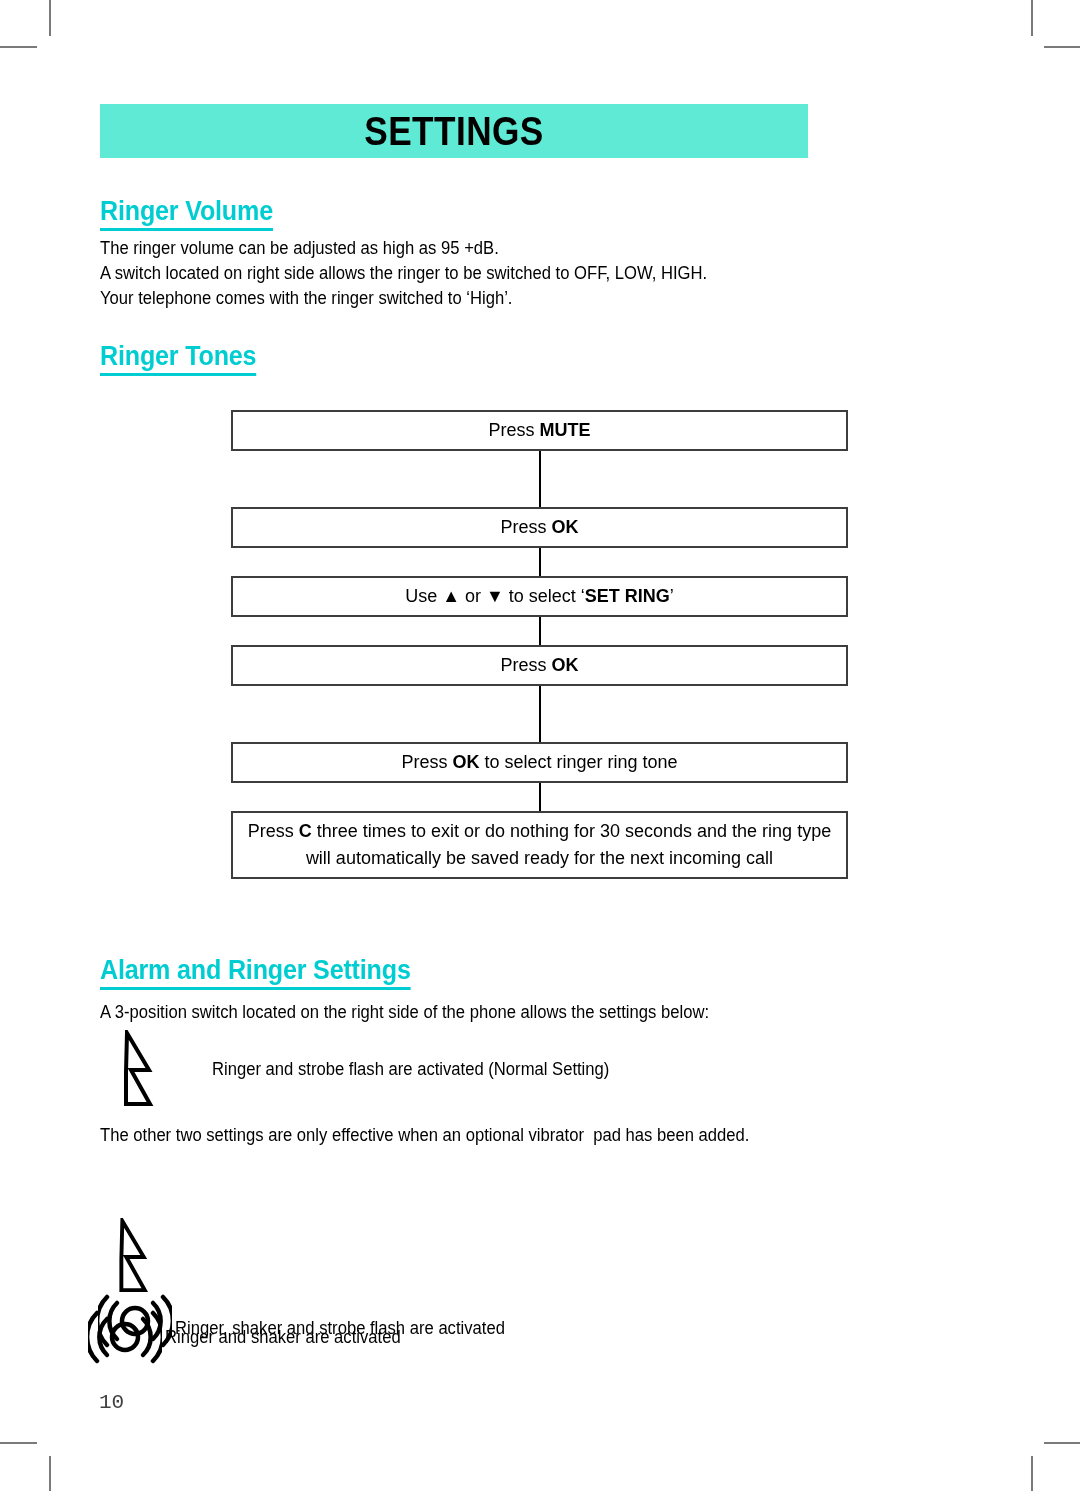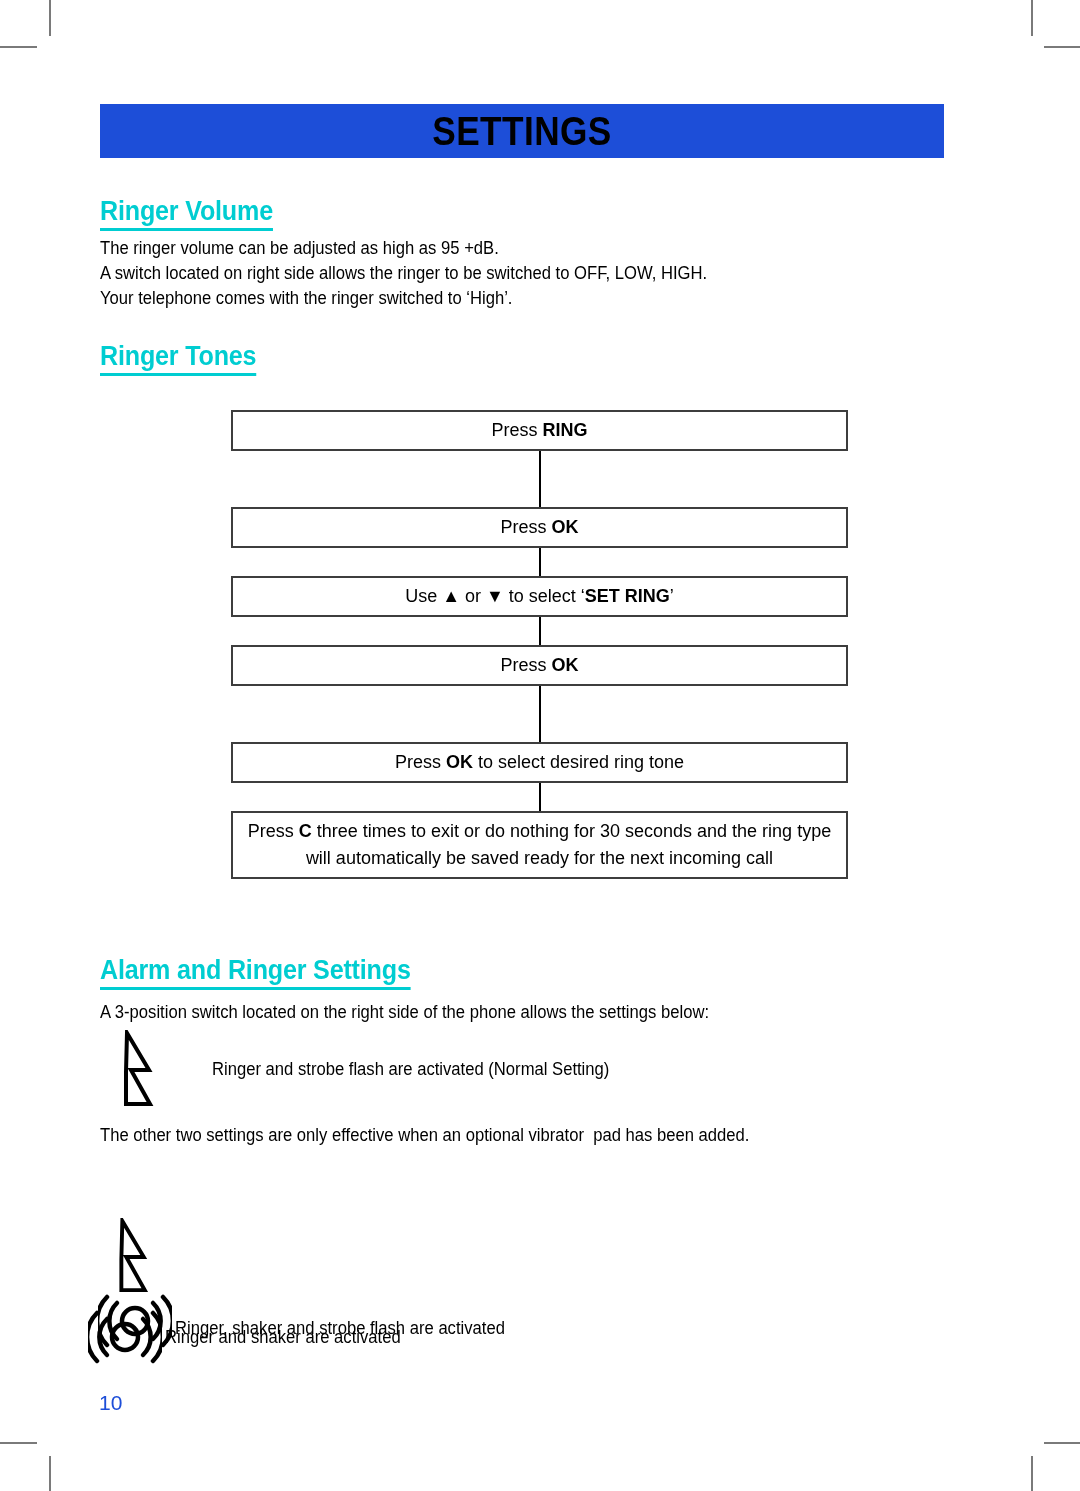--- a/index.html
+++ b/index.html
@@ -25,23 +25,23 @@
     background: #7a7a7a;
   }
   .crop.v { width: 2px; }
   .crop.h { height: 2px; }
 
   
   .banner {
     position: absolute;
     left: 100px;
     top: 104px;
-    width: 844px;
+    width: 708px;
     height: 54px;
-    background: #1d4ed8;
+    background: #5eead4;
     display: flex;
     align-items: center;
     justify-content: center;
   }
   .banner-title {
     font-size: 40px;
     font-weight: bold;
     letter-spacing: 0.5px;
     color: #000000;
     transform: scaleX(0.88);
@@ -141,23 +141,23 @@
     white-space: nowrap;
     transform: scaleX(0.95);
     transform-origin: left center;
   }
 
   
   .page-num {
     position: absolute;
     left: 99px;
     top: 1391px;
-    font-family: Liberation Sans, sans-serif;
+    font-family: Liberation Mono, monospace;
     font-size: 21px;
-    color: #1d4ed8;
+    color: #404040;
   }
 </style>
 </head>
 <body>
 
 <div id="page">
 
   <div class="crop v" style="left:49px; top:0; height:36px;"></div>
   <div class="crop h" style="left:0; top:46px; width:37px;"></div>
   <div class="crop v" style="left:1031px; top:0; height:36px;"></div>
@@ -173,39 +173,39 @@
 
   <div class="heading" id="h-volume">Ringer Volume</div>
   <div class="para" id="p-volume">The ringer volume can be adjusted as high as 95 +dB.
 A switch located on right side allows the ringer to be switched to OFF, LOW, HIGH.
 Your telephone comes with the ringer switched to ‘High’.</div>
 
   <div class="heading" id="h-tones">Ringer Tones</div>
 
   <div class="flow">
     <div class="flow-box">
-      <span>Press </span><b>RING</b><span></span>
+      <span>Press </span><b>MUTE</b><span></span>
     </div>
     <div class="connector"></div>
     <div class="connector"></div>
     <div class="flow-box">
       <span>Press </span><b>OK</b><span></span>
     </div>
     <div class="connector"></div>
     <div class="flow-box">
       <span>Use ▲ or ▼ to select ‘</span><b>SET RING</b><span>’</span>
     </div>
     <div class="connector"></div>
     <div class="flow-box">
       <span>Press </span><b>OK</b><span></span>
     </div>
     <div class="connector"></div>
     <div class="connector"></div>
     <div class="flow-box">
-      <span>Press </span><b>OK</b><span> to select desired ring tone</span>
+      <span>Press </span><b>OK</b><span> to select ringer ring tone</span>
     </div>
     <div class="connector"></div>
     <div class="flow-box">
       <span>Press </span><b>C</b><span> three times to exit or do nothing for 30 seconds and the ring type will automatically be saved ready for the next incoming call</span>
     </div>
   </div>
 
   <div class="heading" id="h-alarm">Alarm and Ringer Settings</div>
   <div class="para" id="p-alarm">A 3-position switch located on the right side of the phone allows the settings below:</div>
 

